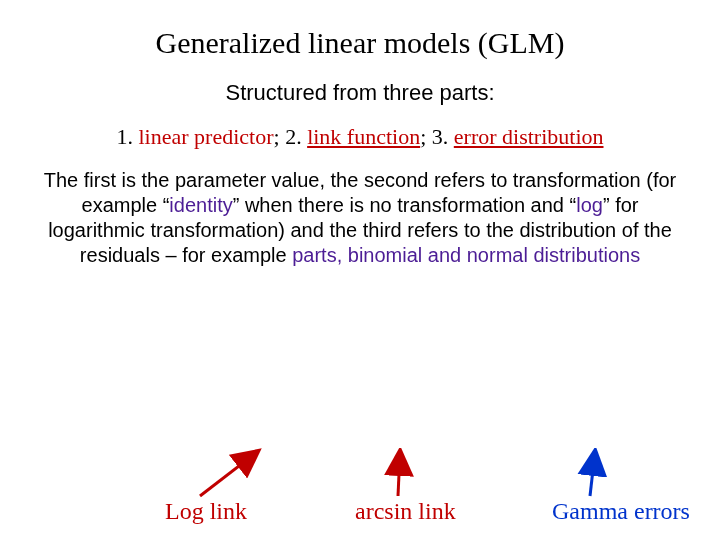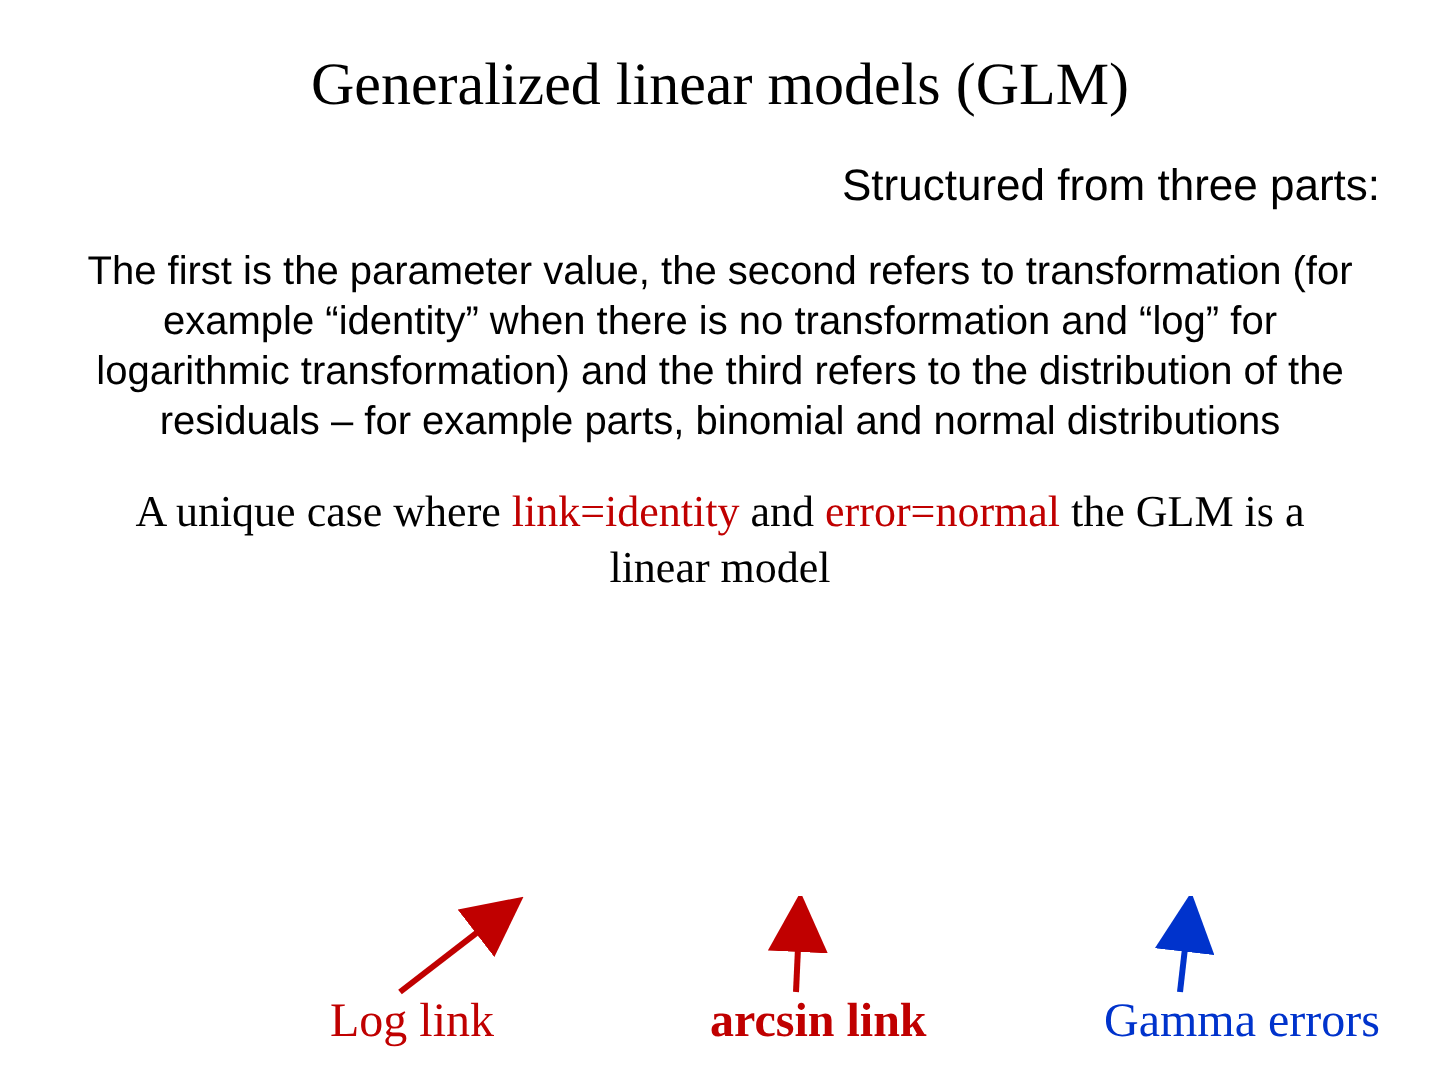--- a/index.html
+++ b/index.html
@@ -19,40 +19,40 @@
     padding: 20px 30px 0 30px;
   }
   .title {
     text-align: center;
     font-size: 30px;
     margin-top: 6px;
     margin-bottom: 20px;
     font-weight: normal;
   }
   .subtitle {
-    text-align: right;
+    text-align: center;
     font-family: Arial, Helvetica, sans-serif;
     font-size: 22px;
     margin-bottom: 18px;
   }
   .parts {
     text-align: center;
     font-size: 22px;
     margin-bottom: 18px;
   }
   .parts .red { color: #c00000; }
   .parts .underline { text-decoration: underline; }
   .paragraph {
     text-align: center;
     font-family: Arial, Helvetica, sans-serif;
     font-size: 20px;
     line-height: 1.25;
     margin: 0 8px 18px 8px;
   }
-  .paragraph .red { color: #000000; }
+  .paragraph .red { color: #4c1d95; }
   .unique {
     text-align: center;
     font-size: 22px;
     margin: 0 30px 22px 30px;
     line-height: 1.25;
   }
   .unique .red { color: #c00000; }
   .code {
     font-size: 22px;
     margin: 0 0 0 6px;
@@ -81,43 +81,43 @@
 </style>
 </head>
 <body>
 
 <div class="slide">
 
   <div class="title">Generalized linear models (GLM)</div>
 
   <div class="subtitle">Structured from three parts:</div>
 
+  <div class="parts">
+    <span>1. </span><span class="red">linear predictor</span><span>; </span><span>2. </span><span class="red underline">link function</span><span>; </span><span>3. </span><span class="red underline">error distribution</span>
+  </div>
 
   <div class="paragraph">
     <span>The first is the parameter value, the second refers to transformation (for example “</span><span class="red">identity</span><span>” when there is no transformation and “</span><span class="red">log</span><span>” for logarithmic transformation) and the third refers to the distribution of the residuals – for example </span><span class="red">parts, binomial and normal distributions</span>
   </div>
 
-  <div class="unique">
-    <span>A unique case where </span><span class="red">link=identity</span><span> and </span><span class="red">error=normal</span><span> the GLM is a linear model</span>
-  </div>
 
 
   <svg class="arrows" width="720" height="50">
     <defs>
       <marker id="ah-red" markerWidth="10" markerHeight="10" refX="8" refY="5" orient="auto">
         <path d="M0,0 L10,5 L0,10 Z" fill="#c00000"></path>
       </marker>
       <marker id="ah-blue" markerWidth="10" markerHeight="10" refX="8" refY="5" orient="auto">
         <path d="M0,0 L10,5 L0,10 Z" fill="#0033cc"></path>
       </marker>
     </defs>
     <line x1="200" y1="48" x2="257" y2="4" stroke="#c00000" stroke-width="3" marker-end="url(#ah-red)"></line>
     <line x1="398" y1="48" x2="400" y2="4" stroke="#c00000" stroke-width="3" marker-end="url(#ah-red)"></line>
     <line x1="590" y1="48" x2="595" y2="4" stroke="#0033cc" stroke-width="3" marker-end="url(#ah-blue)"></line>
   </svg>
 
   <div class="labels">
     <span class="label red" style="left:165px;">Log link</span>
-    <span class="label red" style="left:355px;font-weight:bold;">arcsin link</span>
+    <span class="label red" style="left:355px;">arcsin link</span>
     <span class="label blue" style="left:552px;">Gamma errors</span>
   </div>
 
 </div>
 
 </body></html>

